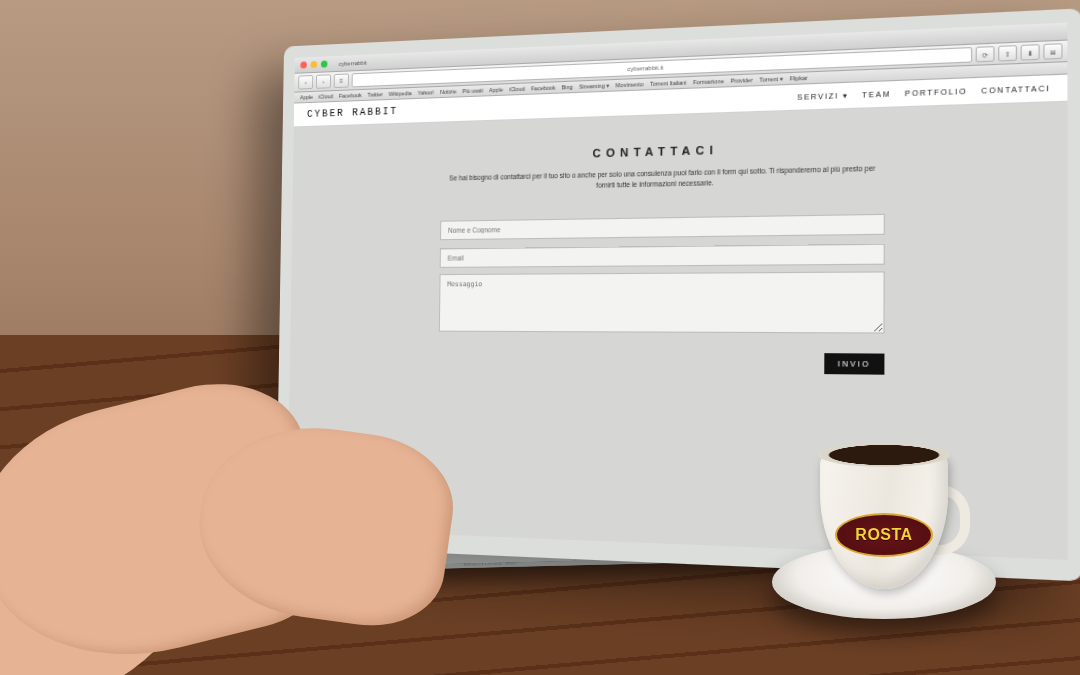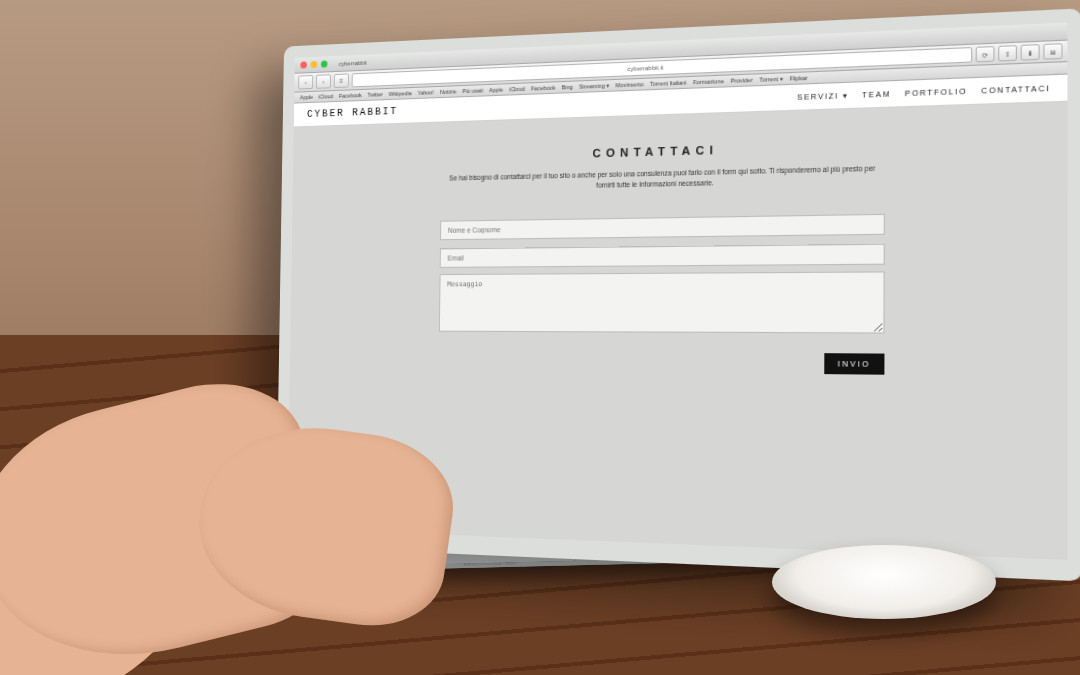--- a/index.html
+++ b/index.html
@@ -128,17 +128,25 @@
             <textarea class="field msg" placeholder="Messaggio" style=""></textarea>
             <button class="submit">INVIO</button>
           </div>
         </div>
       </div>
 
     </div>
   </div>
 
   <div class="saucer"></div>
+  <div class="cup">
+    <div class="cup-handle"></div>
+    <div class="cup-body"></div>
+    <div class="cup-rim"></div>
+    <div class="cup-label">
+      <span>ROSTA</span>
+    </div>
+  </div>
 
   <div class="forearm"></div>
   <div class="hand left"></div>
   <div class="hand right"></div>
 </div>
 
 </body></html>

